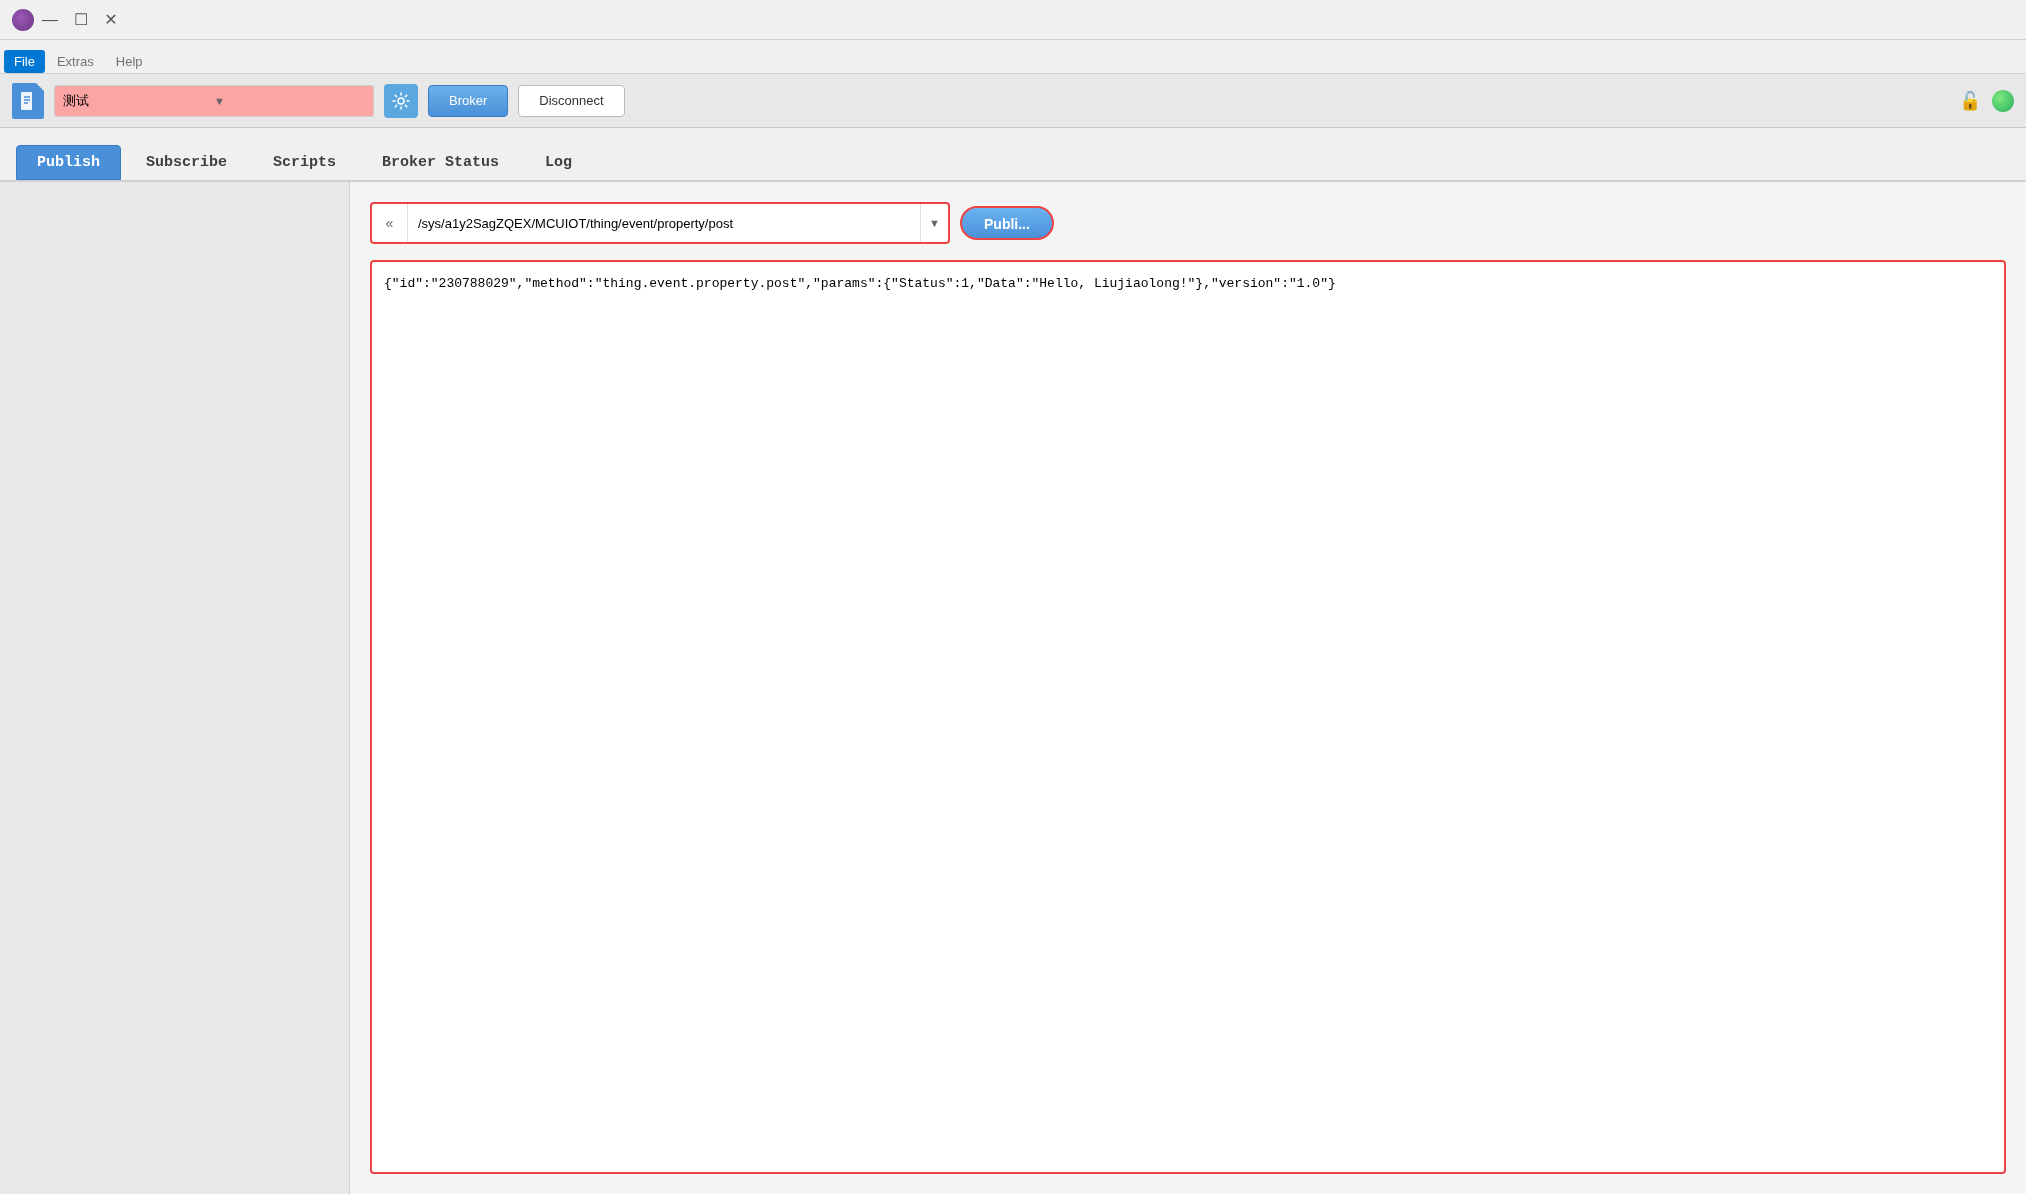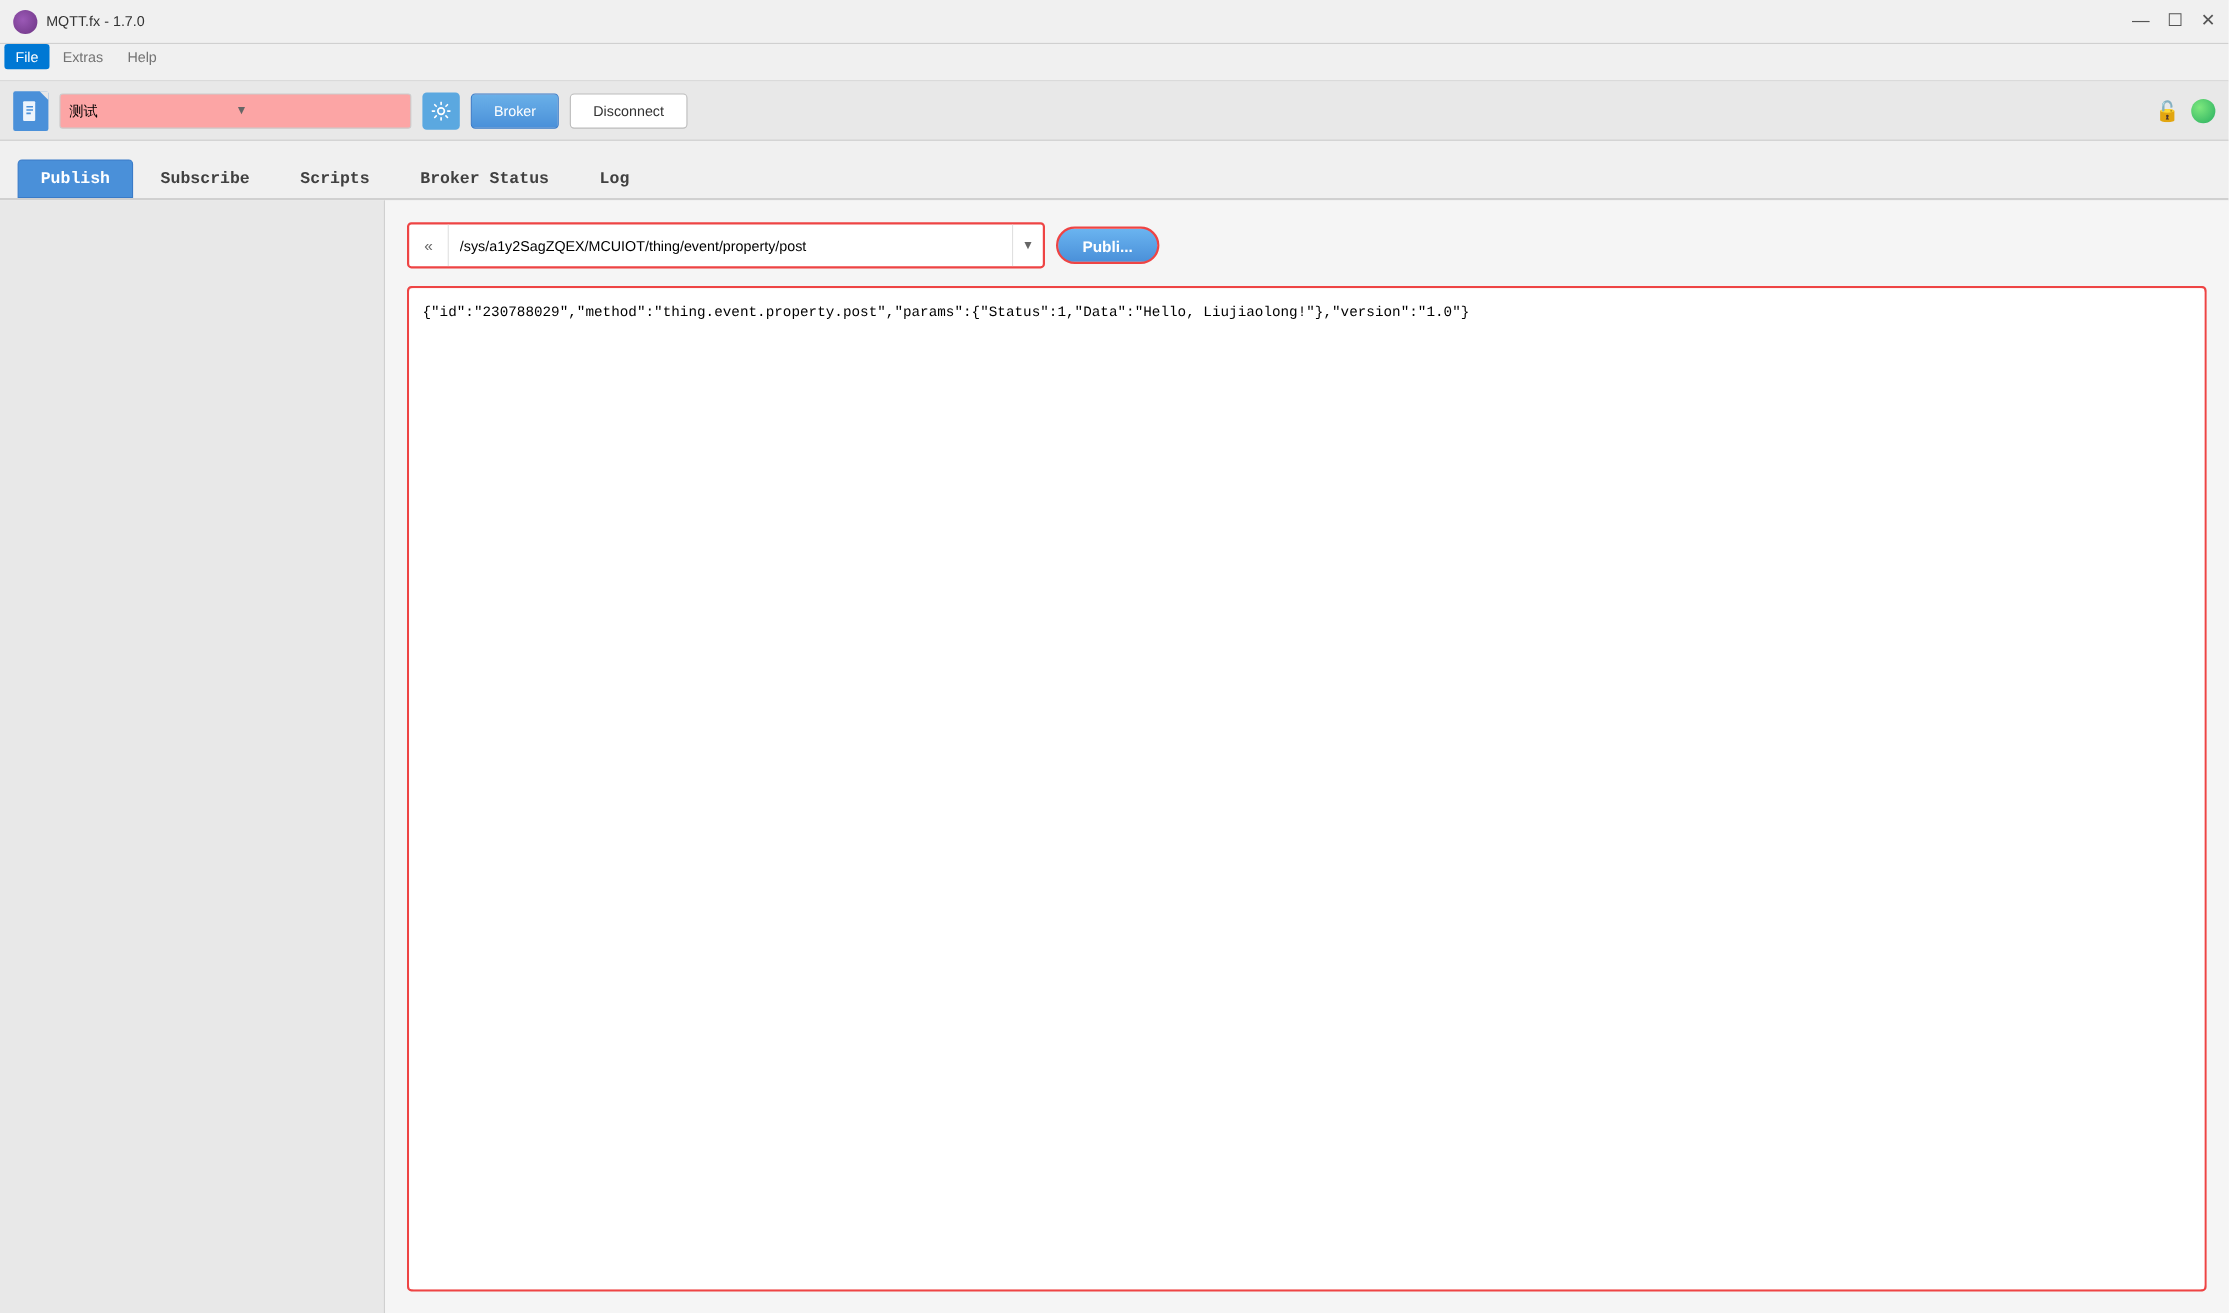--- a/index.html
+++ b/index.html
@@ -49,21 +49,21 @@
       background: none;
       border: none;
       line-height: 1;
     }
 
     
     .menu-bar {
       background: #f0f0f0;
       height: 34px;
       display: flex;
-      align-items: flex-start;
+      align-items: flex-end;
       padding: 0 4px;
       border-bottom: 1px solid #d0d0d0;
       gap: 2px;
     }
     .menu-item {
       padding: 4px 10px;
       font-size: 13px;
       color: #737373;
       cursor: pointer;
       border-radius: 3px;
@@ -347,21 +347,20 @@
       background: white;
       border-radius: 4px;
       line-height: 1.5;
     }
   </style>
 </head>
 <body>
 
 <div class="title-bar">
   <div class="title-bar-logo"></div>
-  <span class="title-bar-text">MQTT.fx - 1.7.0</span>
   <div class="title-bar-controls">
     <button class="title-bar-btn">—</button>
     <button class="title-bar-btn">☐</button>
     <button class="title-bar-btn">✕</button>
   </div>
 </div>
 
 <div class="menu-bar">
   <div class="menu-item active">File</div>
   <div class="menu-item">Extras</div>

